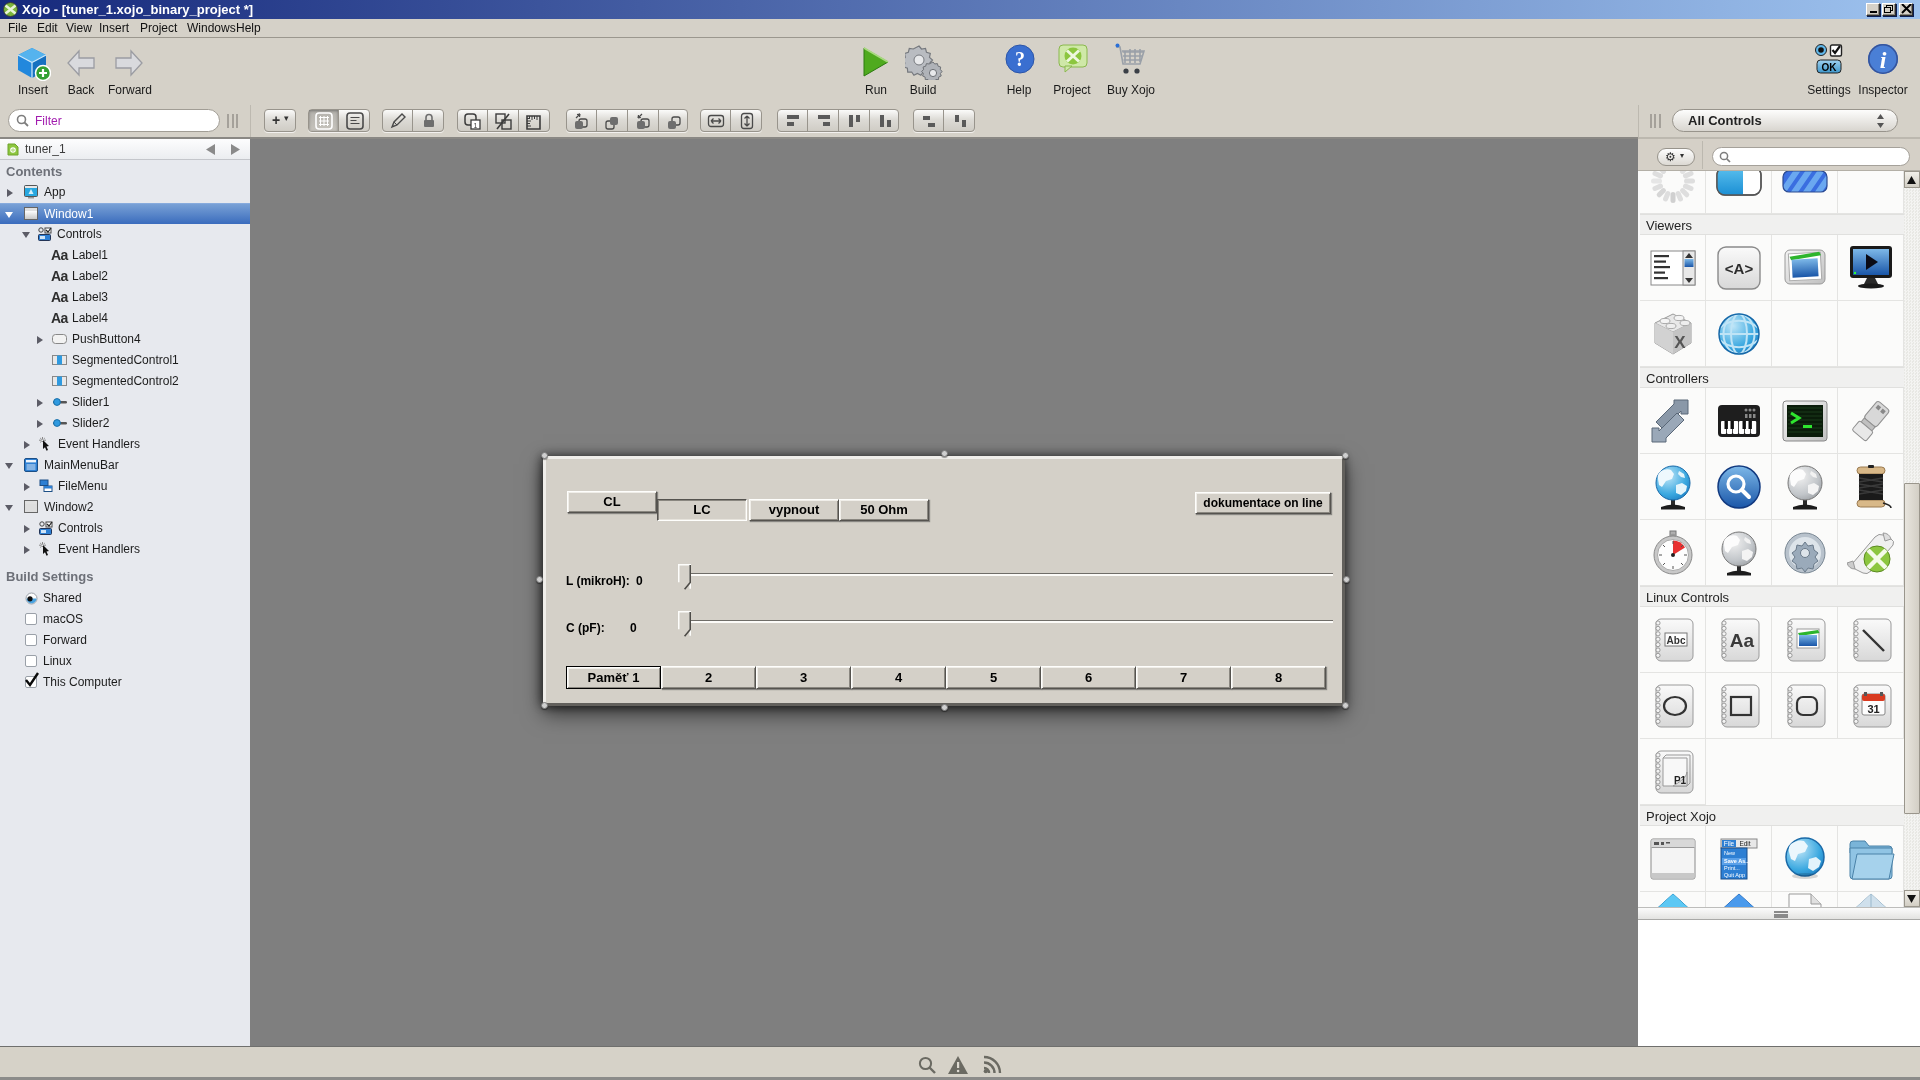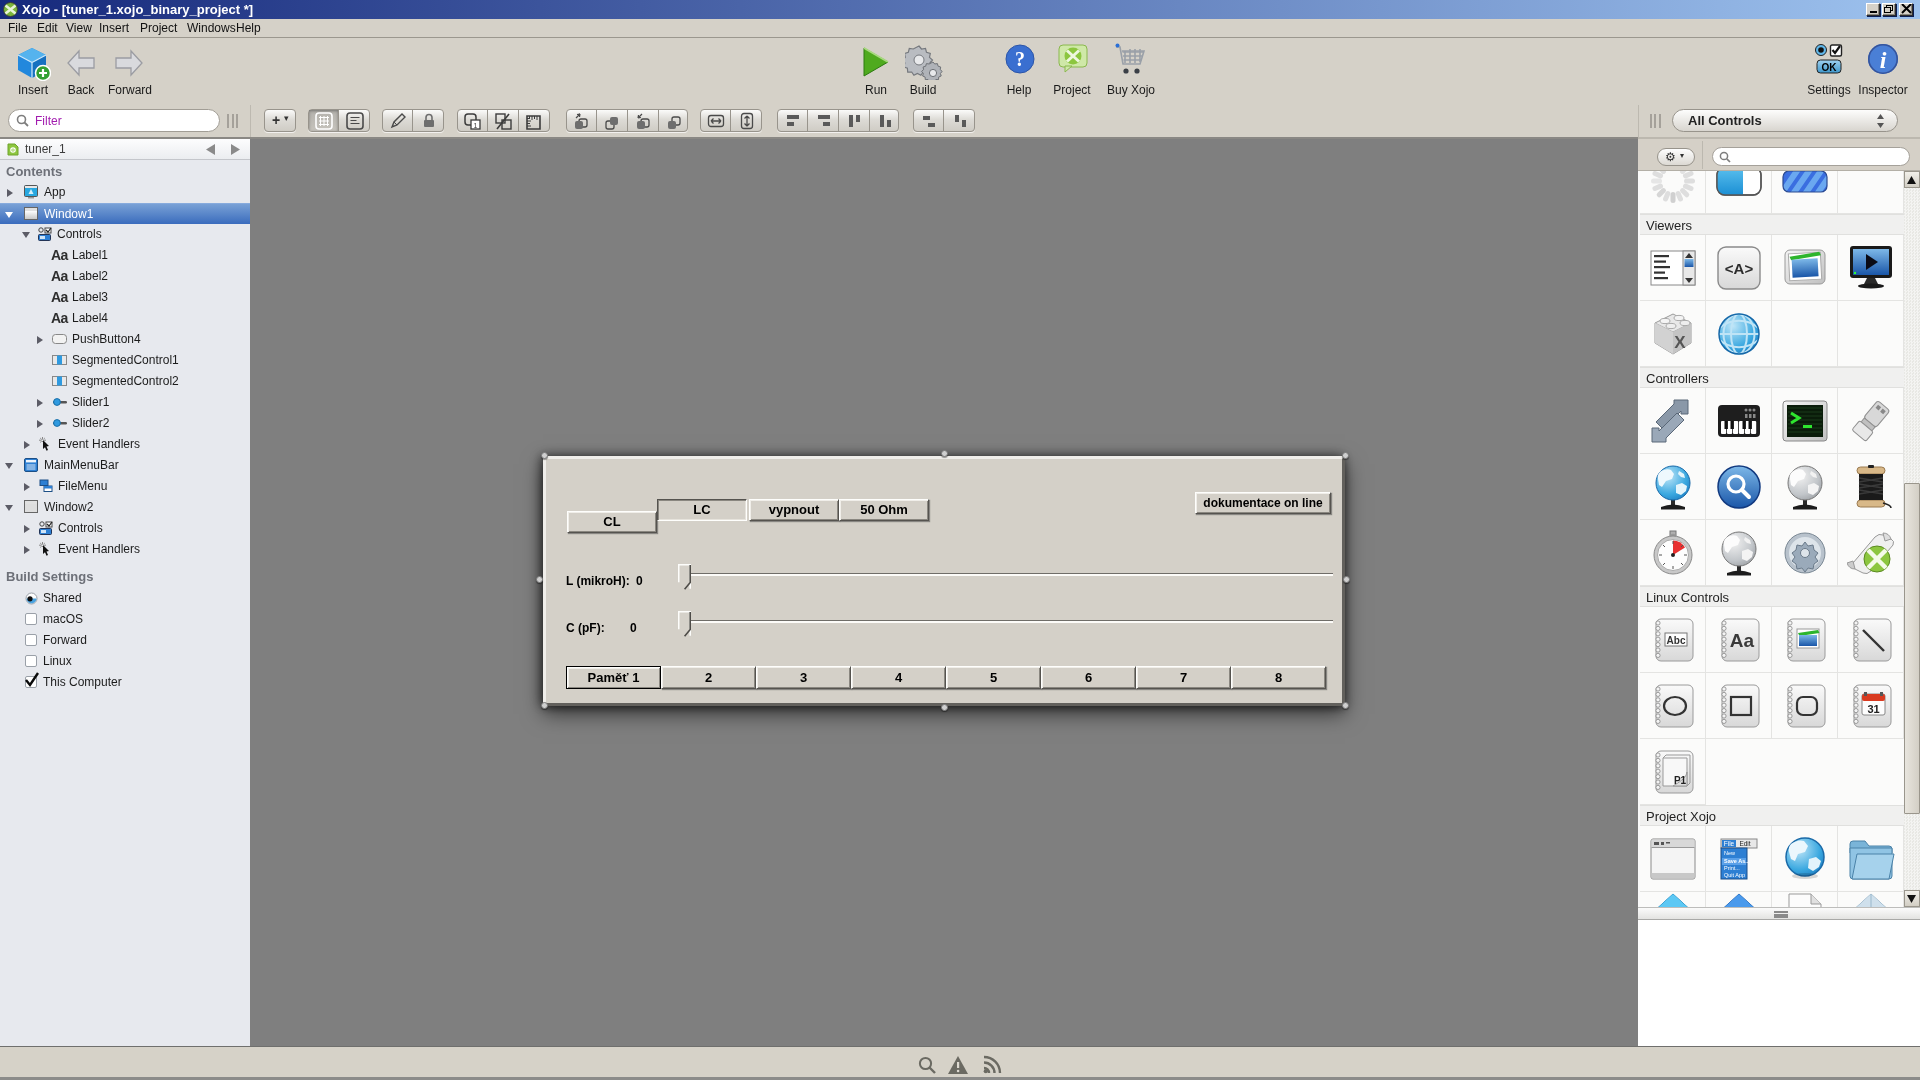--- a/index.html
+++ b/index.html
@@ -536,21 +536,21 @@
  <div class="trow" style="top:533px">
         <i class="cb"></i>
         <svg class="nico" style="left:24px;top:0px" width="16" height="16" viewBox="0 0 16 16">
           <path d="M2 8 l4 5 L14 1" stroke="#0a0a0a" stroke-width="2.4" fill="none"></path>
         </svg>
         <span class="txt" style="left:43px">This Computer</span>
       </div>
 </div>
 <div class="abs" id="canvas"></div>
 <div id="xwin">
- <div class="xbtn" style="left:21px;top:52px;width:90px;height:22px;line-height:20px">CL</div>
+ <div class="xbtn" style="left:21px;top:32px;width:90px;height:22px;line-height:20px">CL</div>
  <div class="xbtn pressed" style="left:111px;top:40px;width:90px;height:22px;line-height:20px">LC</div>
  <div class="xbtn" style="left:203px;top:40px;width:90px;height:22px;line-height:20px">vypnout</div>
  <div class="xbtn" style="left:293px;top:40px;width:90px;height:22px;line-height:20px">50 Ohm</div>
  <div class="xbtn" style="left:649px;top:33px;width:136px;height:22px;line-height:20px;font-size:12px">dokumentace on line</div>
  <div class="xlab" style="left:20px;top:115px">L (mikroH):</div>
       <div class="xlab" style="left:90px;top:115px">0</div>
  <div class="xtrack" style="left:144px;top:114px;width:643px"></div>
  <svg class="xthumb" style="left:132px;top:105px" width="14" height="27" viewBox="0 0 14 27">
         <path d="M1 1 H12.5 V18.5 L6.75 25.5 L1 18.5 Z" fill="#d5d1c9"></path>
         <path d="M12.5 25 V1 H1 V18.5" fill="none" stroke="#fdfdfb" stroke-width="1.6" transform="translate(-0.3,-0.3)"></path>

